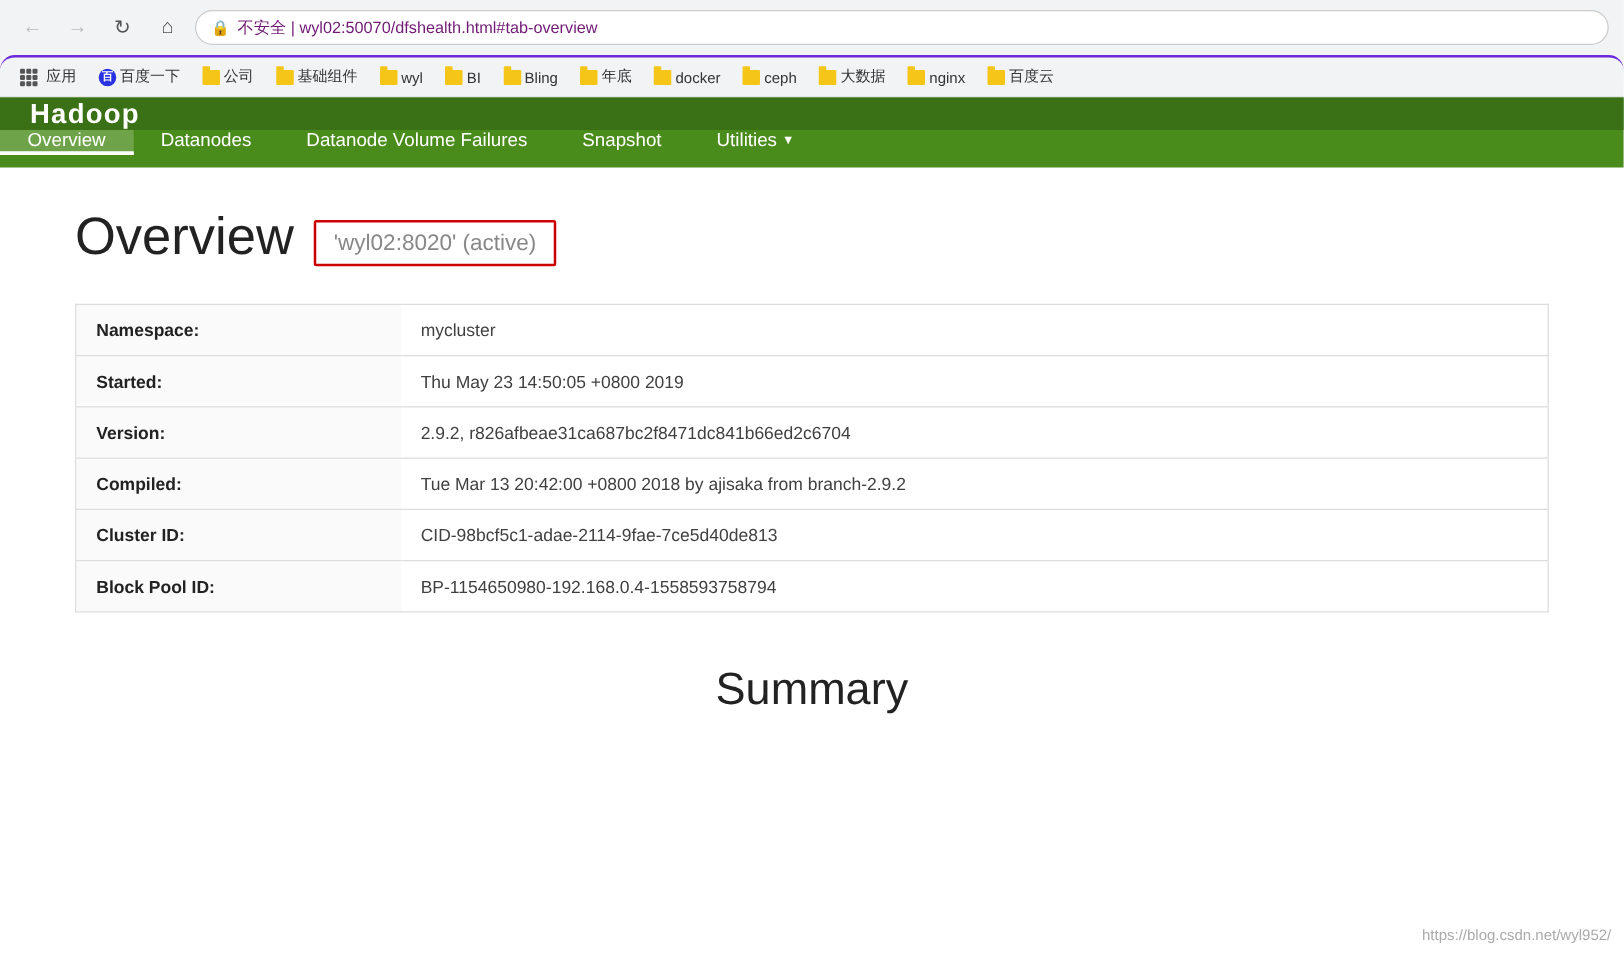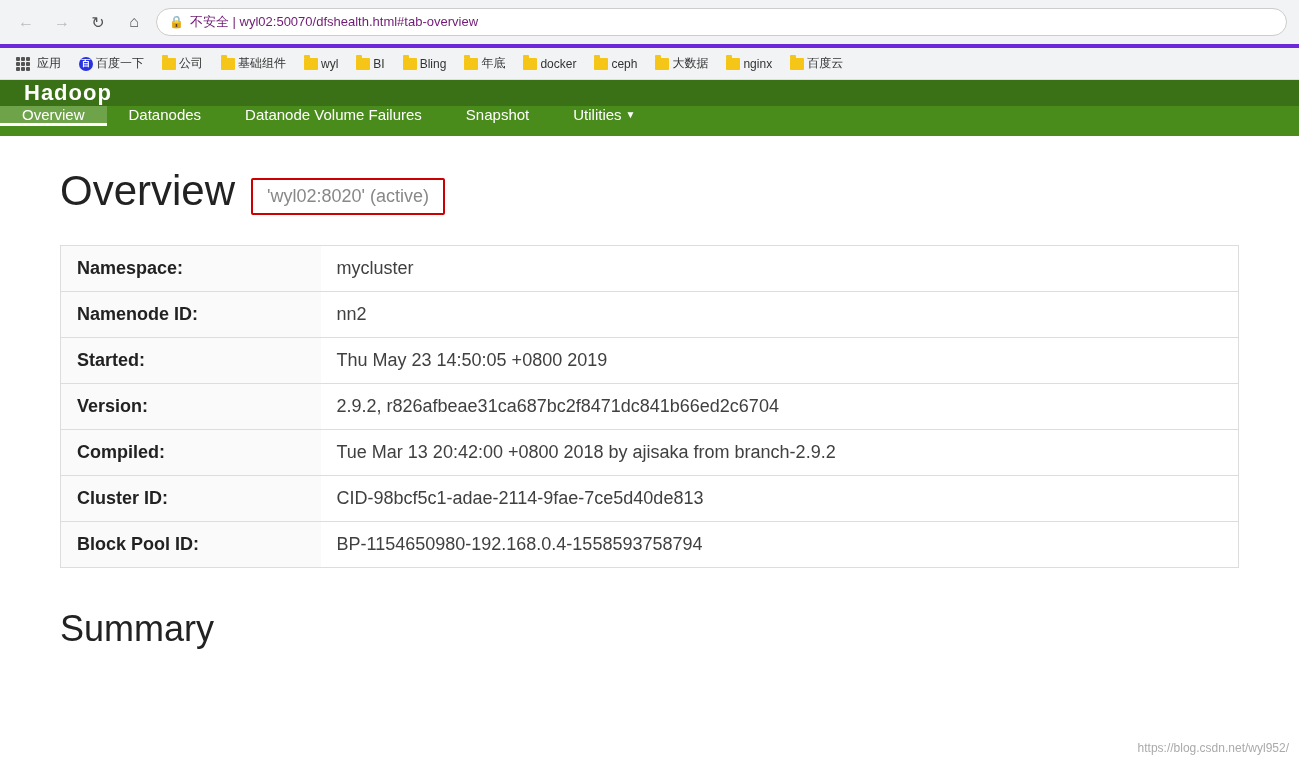--- a/index.html
+++ b/index.html
@@ -38,21 +38,22 @@
       gap: 6px;
     }
     .address-bar .lock-icon { color: #e44; font-size: 12px; }
     .address-bar .url-text { color: #701a75; font-size: 13px; }
     .bookmarks-bar {
       display: flex;
       align-items: center;
       padding: 4px 8px;
       gap: 2px;
       background: #f1f3f4;
-      border-top: 4px solid #6d28d9;
+      border-top: 2px solid #6d28d9;
+      border-radius: 12px;
     }
     .bookmark-item {
       display: flex; align-items: center; gap: 3px;
       padding: 3px 8px;
       border-radius: 4px;
       cursor: pointer;
       font-size: 12px;
       color: #333;
       white-space: nowrap;
     }
@@ -160,40 +161,41 @@
     .info-table {
       width: 100%;
       border-collapse: collapse;
       border: 1px solid #ddd;
       margin-bottom: 40px;
     }
     .info-table tr { border-bottom: 1px solid #ddd; }
     .info-table tr:last-child { border-bottom: none; }
     .info-table td {
       padding: 12px 16px;
-      font-size: 18px;
+      font-size: 14px;
       margin-left: 28px;
     }
     .info-table td:first-child {
       font-weight: bold;
       width: 260px;
       background: #fafafa;
       color: #222;
     }
     .info-table td:last-child {
       color: #404040;
     }
     .info-table .link-val {
       color: #337ab7;
     }
 
     .summary-title {
       font-size: 36px;
       font-weight: normal;
       color: #222;
+      text-align: center;
     }
 
     
     .watermark {
       position: fixed;
       bottom: 10px;
       right: 10px;
       color: #aaa;
       font-size: 12px;
     }
@@ -299,24 +301,20 @@
     <span class="active-badge">'wyl02:8020' (active)</span>
   </div>
 
   <table class="info-table">
     <tbody>
       <tr>
         <td>Namespace:</td>
         <td>mycluster</td>
       </tr>
       <tr>
-        <td>Namenode ID:</td>
-        <td>nn2</td>
-      </tr>
-      <tr>
         <td>Started:</td>
         <td class="link-val">Thu May 23 14:50:05  +0800 2019</td>
       </tr>
       <tr>
         <td>Version:</td>
         <td>2.9.2, r826afbeae31ca687bc2f8471dc841b66ed2c6704</td>
       </tr>
       <tr>
         <td>Compiled:</td>
         <td class="link-val">Tue Mar 13 20:42:00  +0800 2018 by ajisaka from branch-2.9.2</td>

